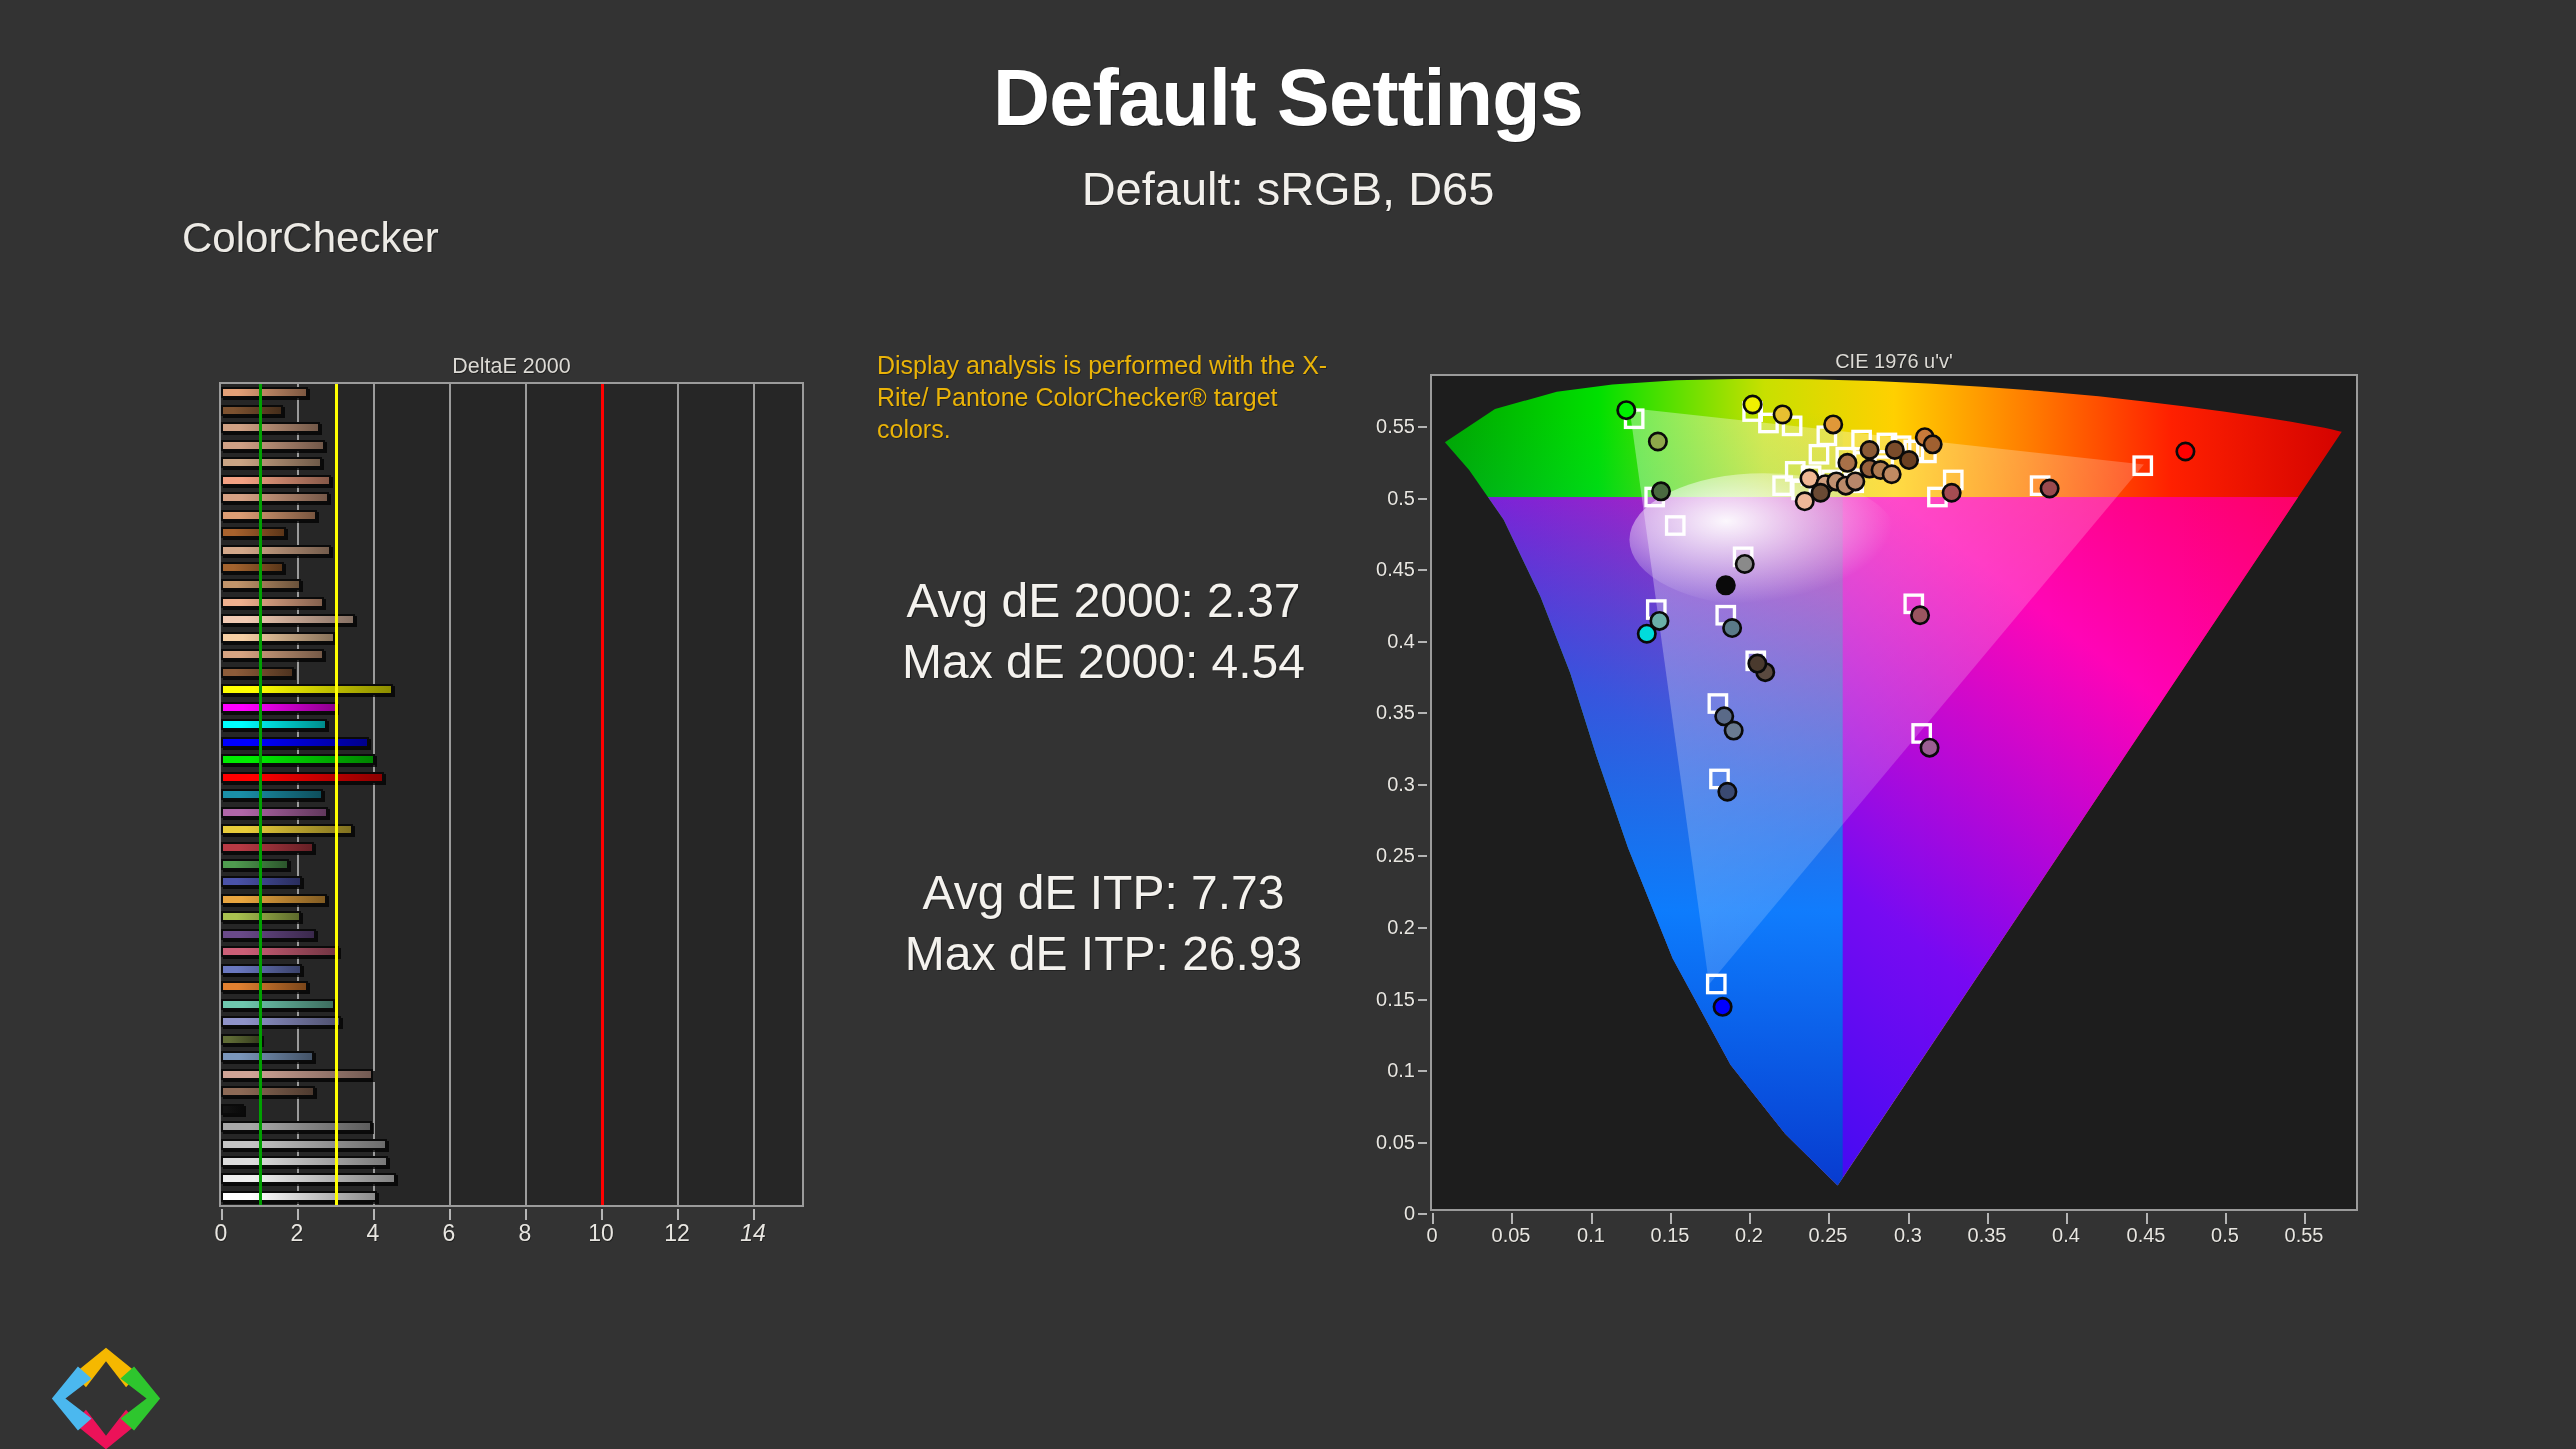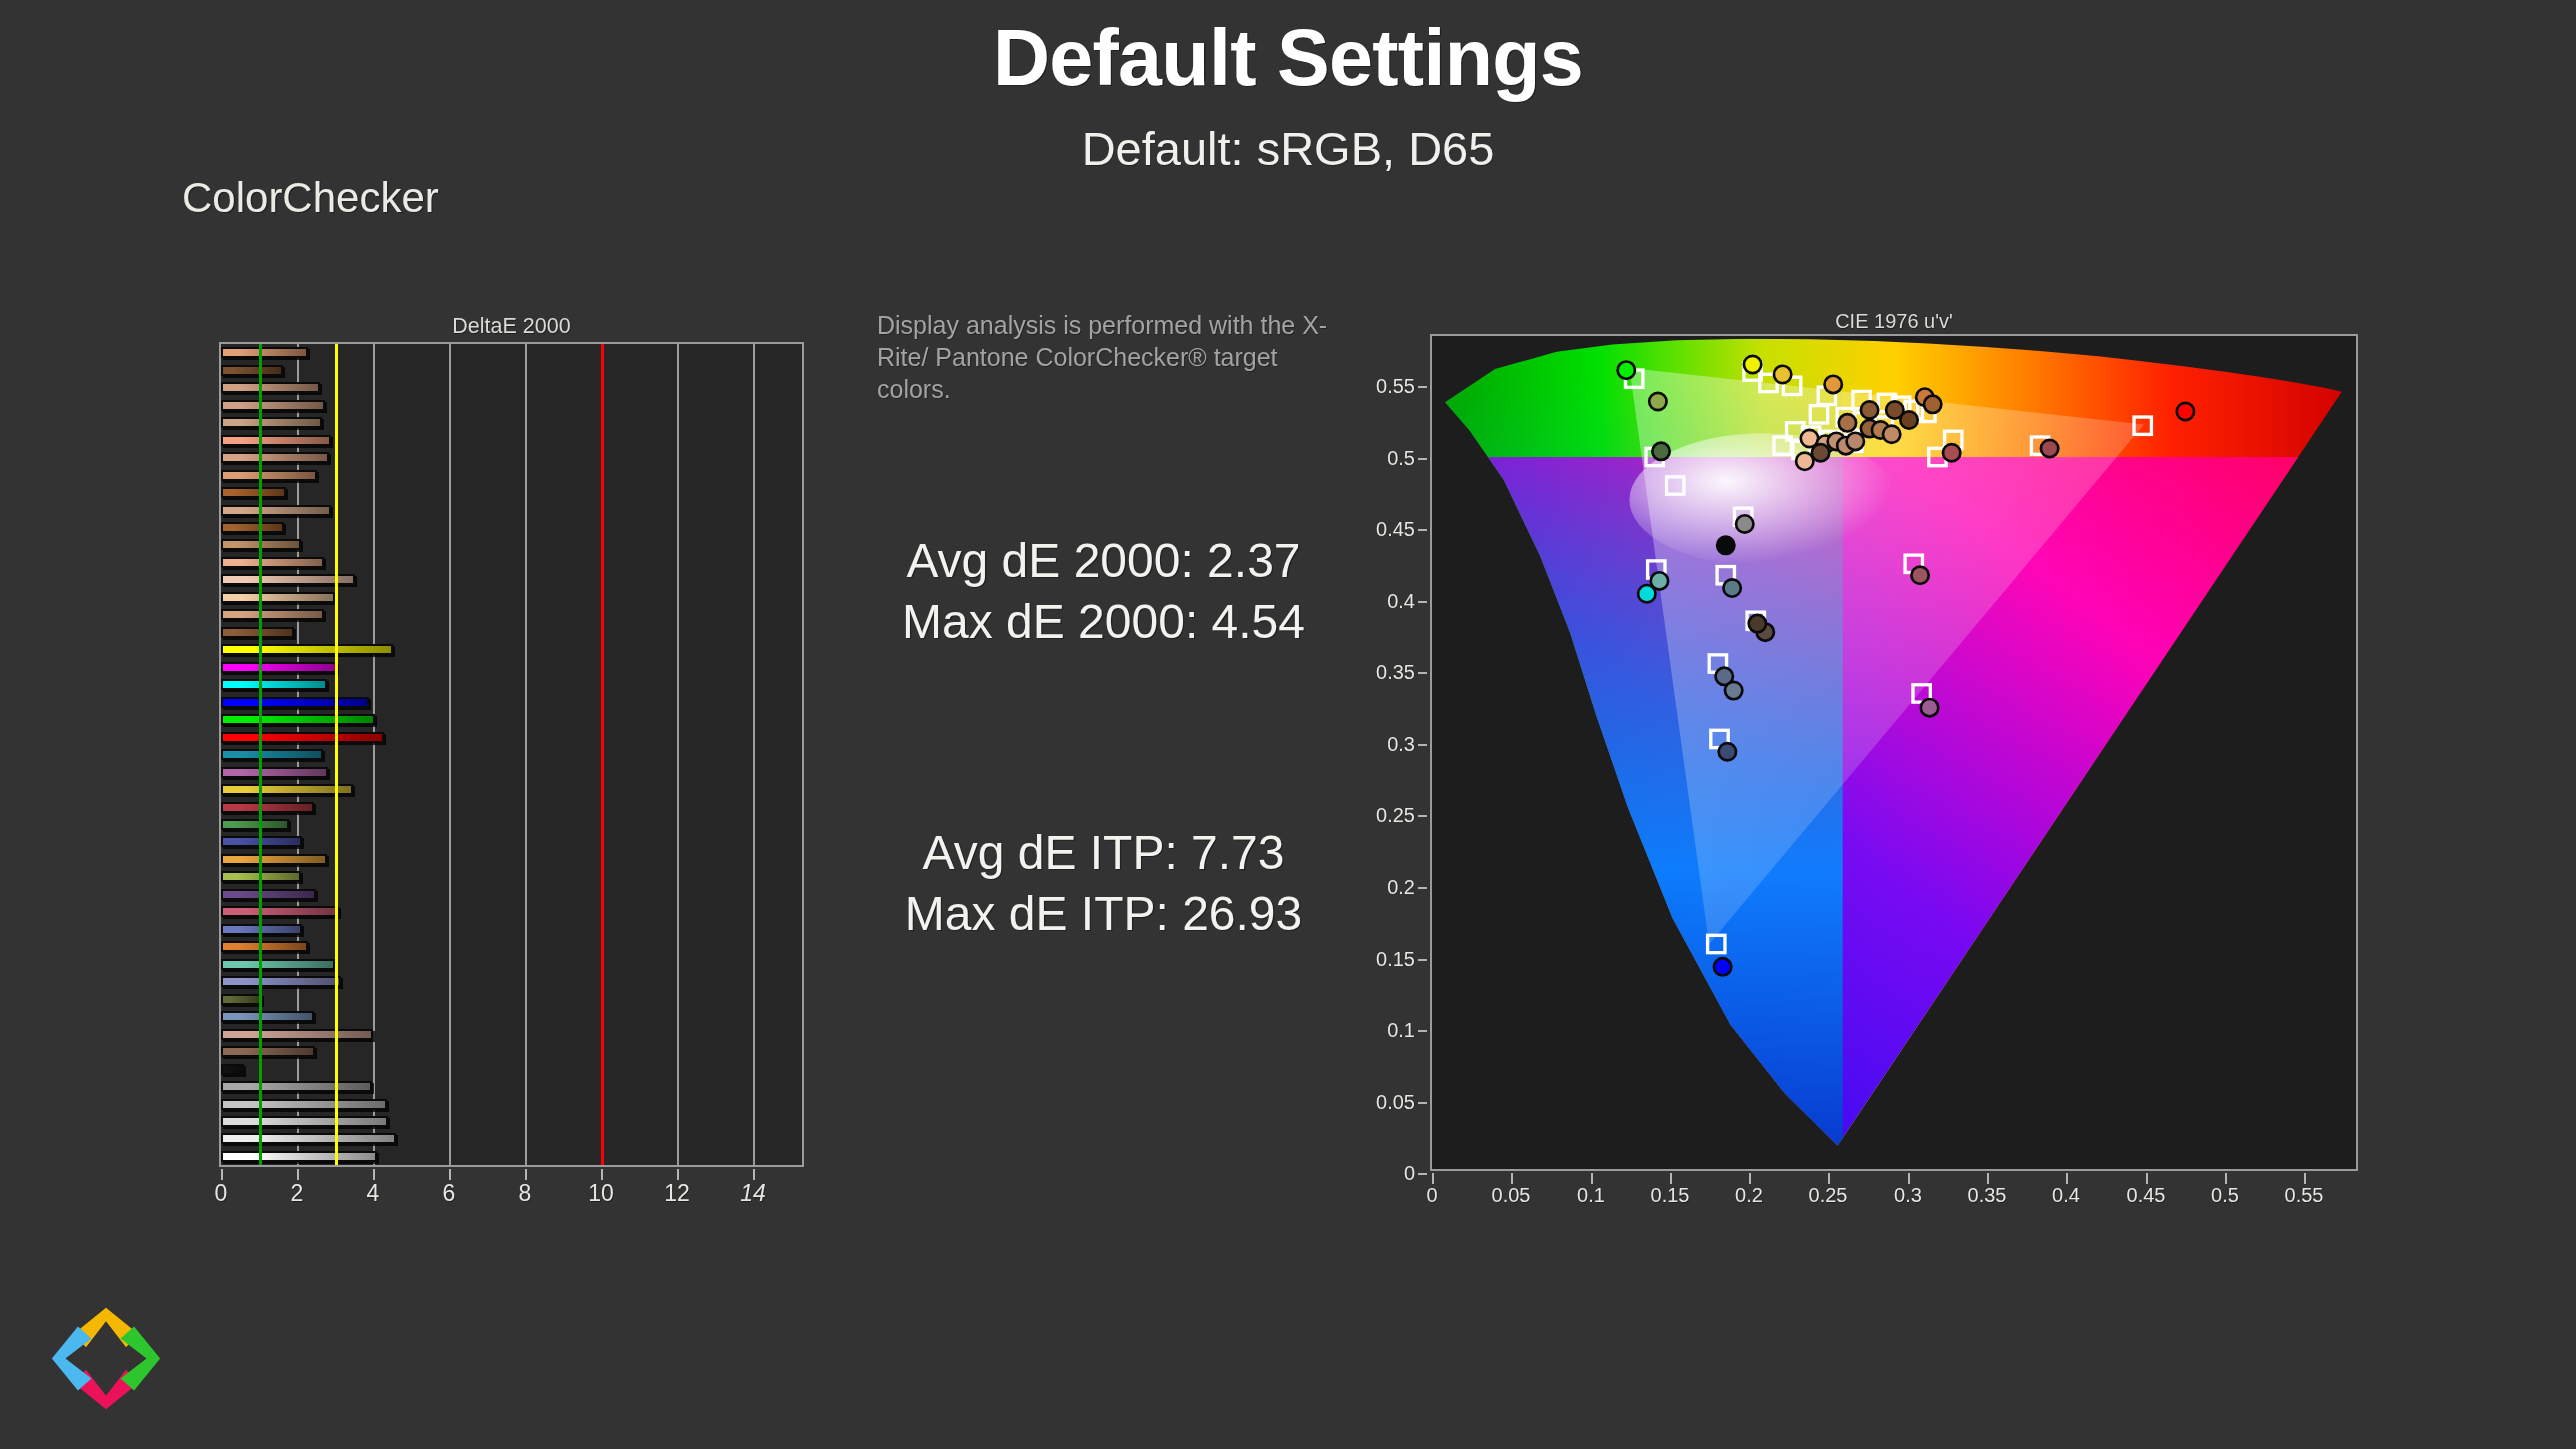--- a/index.html
+++ b/index.html
@@ -5,21 +5,21 @@
 <style>
   * { margin:0; padding:0; box-sizing:border-box; }
   html,body{
     width:2576px; height:1449px;
     background:#333333;
     font-family:"Liberation Sans", sans-serif;
     color:#f0eee9;
     overflow:hidden;
     position:relative;
   }
-  .root{ position:absolute; inset:0; }
+  .root{ position:absolute; inset:0;margin-top:40px; }
 
   
   #page-title{
     position:absolute; left:0; right:0; top:12px;
     text-align:center;
     font-size:79px; font-weight:bold;
     letter-spacing:-0.7px;
     color:#ffffff;
     text-shadow:1.3px 1.3px 0 rgba(0,0,0,.35);
   }
@@ -61,21 +61,21 @@
   #bar-axis{ position:absolute; left:219px; top:1169px; width:585px; height:47px; }
   #bar-axis .tick{ position:absolute; top:0; width:2px; height:10.7px; background:#b5b5b5; }
   #bar-axis .tlabel{
     position:absolute; top:10.7px; font-size:23px; color:#e8e6e1;
     transform:translateX(-50%); text-shadow:0.7px 0.7px 0 rgba(0,0,0,.4);
   }
 
   
   #desc-block{
     position:absolute; left:877px; top:309px; width:470px;
-    font-size:25px; line-height:1.28; color:#a3a3a3;
+    font-size:25px; line-height:1.28; color:#eab308;
     text-shadow:0.7px 0.7px 0 rgba(0,0,0,.35);
   }
   .stat-group{ position:absolute; left:832px; width:543px; text-align:center; }
   #stat-de2000{ top:530px; }
   #stat-deitp{ top:822px; }
   .stat-line{
     font-size:48px; line-height:1.28; color:#f4f2ee;
     text-shadow:1.3px 1.3px 0 rgba(0,0,0,.35);
     white-space:nowrap;
   }

